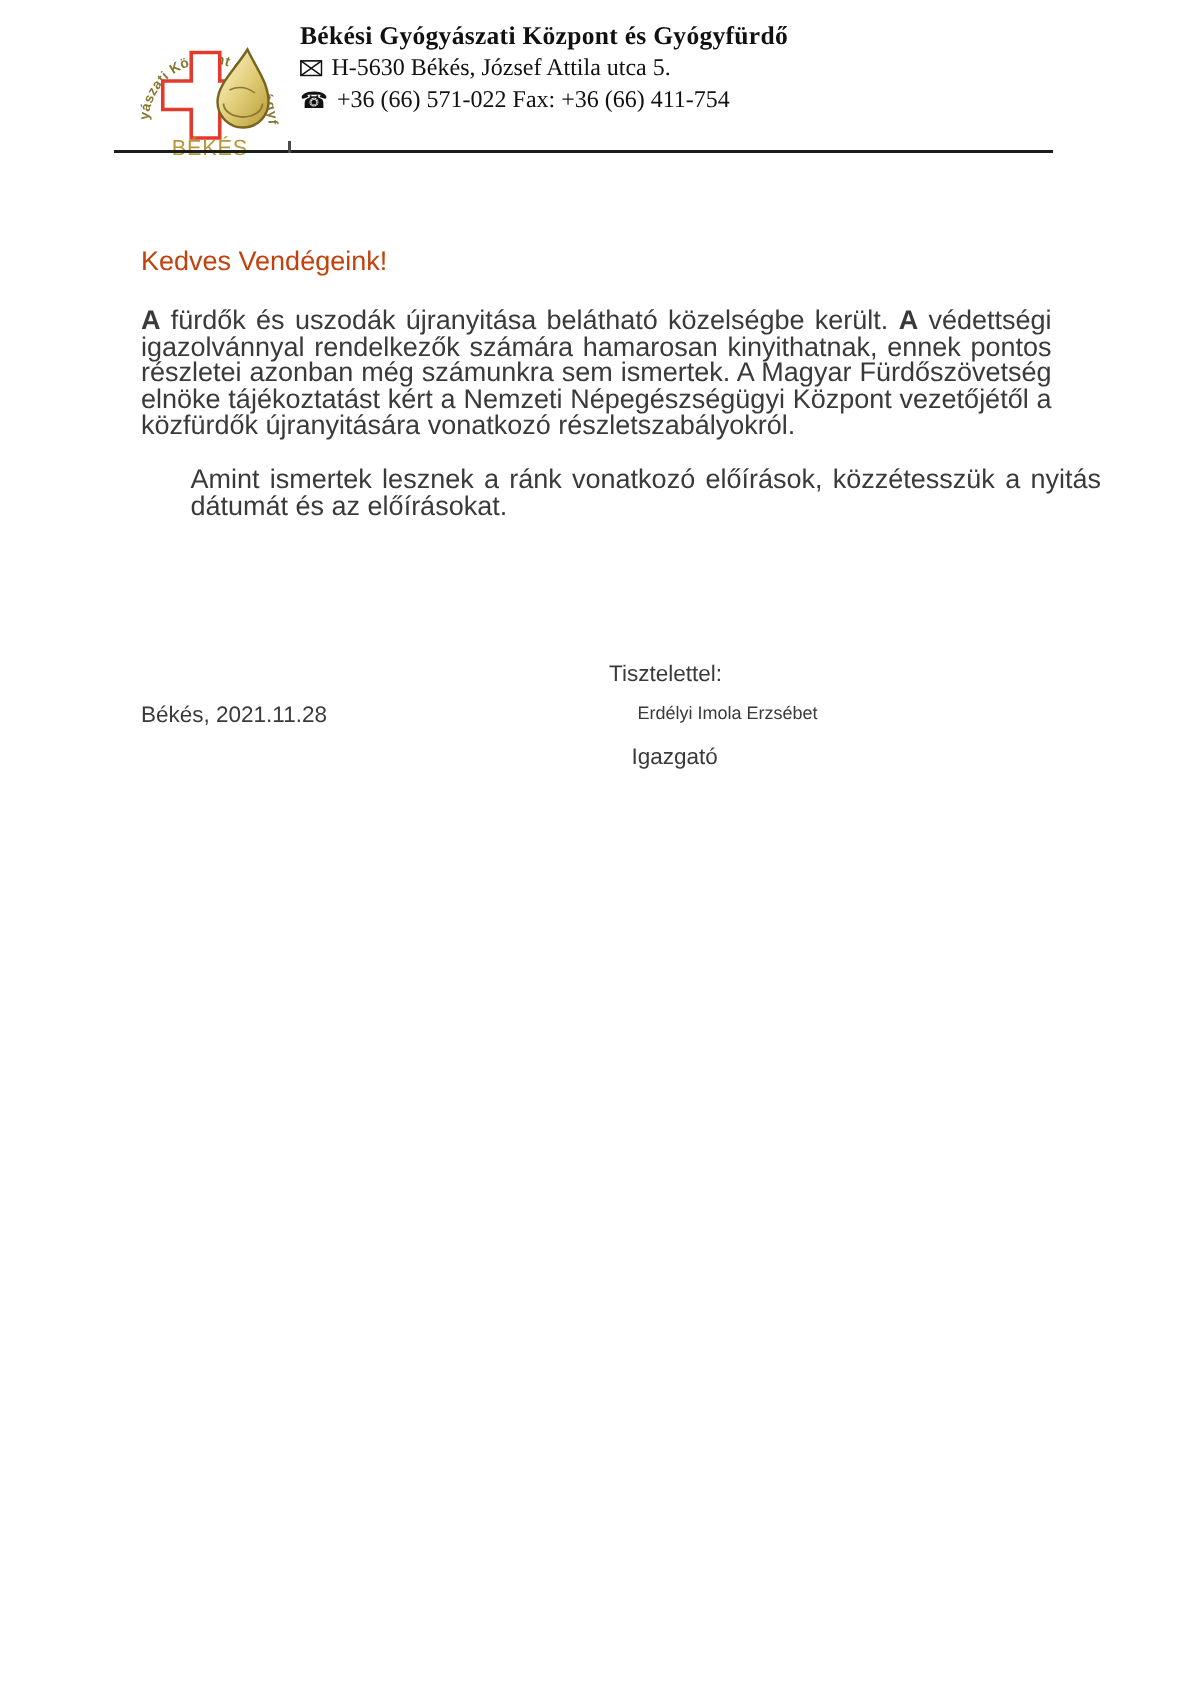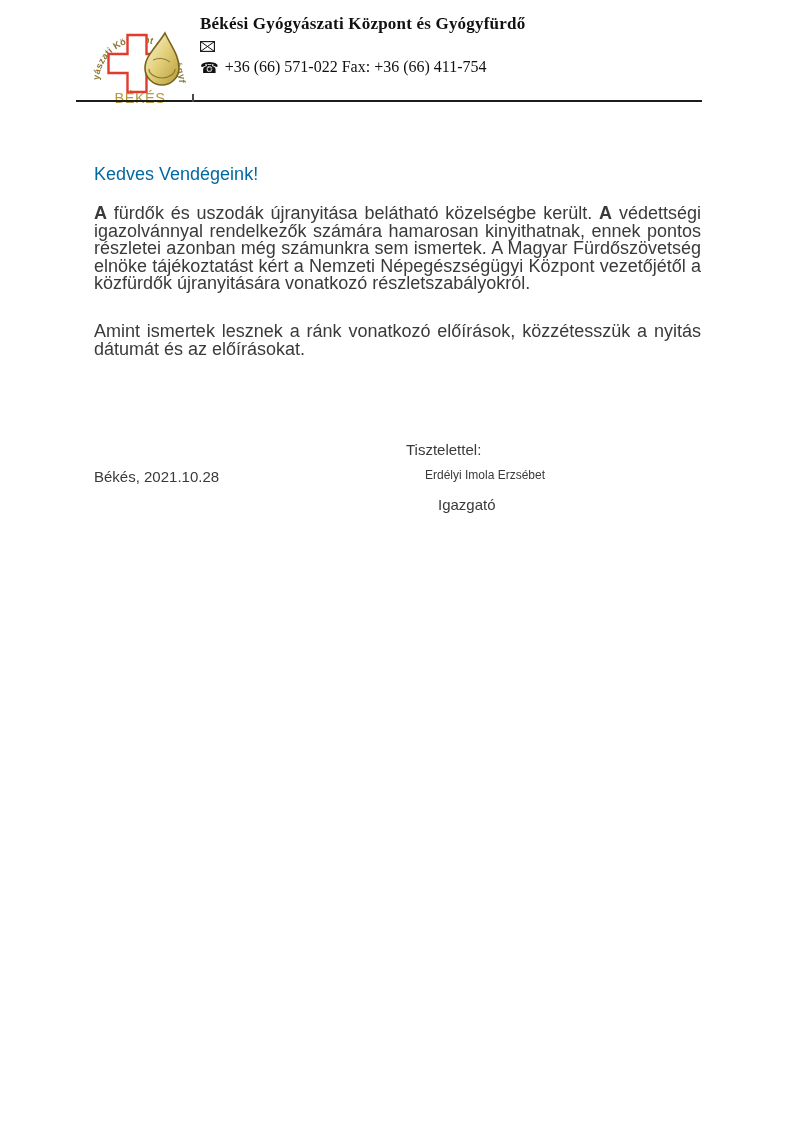--- a/index.html
+++ b/index.html
@@ -27,35 +27,35 @@
   .env-icon { display:inline-block; vertical-align:-1px; margin-right:6px; }
   .phone-icon { font-family:"DejaVu Sans", sans-serif; font-size:15px; margin-right:6px; vertical-align:-1px; }
   .email-link { color:#111; text-decoration:underline; }
 
   .header-rule { position:absolute; left:76px; top:100px; width:626px; height:2px; background:#1c1c1c; }
   .header-rule-tick { position:absolute; left:192px; top:94px; width:2px; height:8px; background:#4a4a4a; }
 
   
   .salutation {
     position:absolute; left:94px; top:163px;
-    font-size:18px; line-height:22px; color:#0369a1;
+    font-size:18px; line-height:22px; color:#c2410c;
   }
   .para {
     position:absolute; left:94px; width:607px;
     font-size:18px; line-height:17.5px;
     text-align:justify; color:#3a3a3a;
   }
   .para-1 { top:205px; }
-  .para-2 { top:323px; }
+  .para-2 { top:311px;margin-left:33px; }
   .para b, .para .run-bold { font-weight:bold; }
 
   .closing    { position:absolute; left:406px; top:441px; font-size:15px; color:#3a3a3a; }
   .date-line  { position:absolute; left:94px;  top:468px; font-size:15px; color:#3a3a3a; }
   .signer-name  { position:absolute; left:425px; top:468px; font-size:12px; color:#3a3a3a; }
-  .signer-title { position:absolute; left:438px; top:496px; font-size:15px; color:#3a3a3a; }
+  .signer-title { position:absolute; left:421px; top:496px; font-size:15px; color:#3a3a3a; }
 </style>
 </head>
 <body>
 
 <div class="page">
 
   <div class="logo">
     <svg viewBox="0 0 104 100" width="106" height="100">
       <defs>
         <linearGradient id="dropg" x1="0" y1="0" x2="1" y2="1">
@@ -75,34 +75,34 @@
       <text x="53" y="97" text-anchor="middle" font-size="14.5" letter-spacing="0.5" font-family="Liberation Sans, sans-serif" fill="#b59939">BÉKÉS</text>
     </svg>
   </div>
 
   <div class="header-text">
     <div class="header-title">Békési Gyógyászati Központ és Gyógyfürdő</div>
     <div class="header-line">
       <svg class="env-icon" width="15" height="11" viewBox="0 0 15 11">
         <rect x="0.6" y="0.6" width="13.8" height="9.8" fill="none" stroke="#111" stroke-width="1.1"></rect>
         <path d="M0.6 0.6 L14.4 10.4 M14.4 0.6 L0.6 10.4" stroke="#111" stroke-width="1" fill="none"></path>
-      </svg>
+      </svg><span>H-5630 Békés, József Attila utca 5.</span>
     </div>
     <div class="header-line">
       <span class="phone-icon">☎</span><span>+36 (66) 571-022 Fax: +36 (66) 411-754</span>
     </div>
   </div>
 
   <div class="header-rule"></div>
   <div class="header-rule-tick"></div>
 
   <div class="salutation">Kedves Vendégeink!</div>
 
   <div class="para para-1"><span class="run-bold">A</span><span> fürdők és uszodák újranyitása belátható közelségbe került. </span><span class="run-bold">A</span><span> védettségi igazolvánnyal rendelkezők számára hamarosan kinyithatnak, ennek pontos részletei azonban még számunkra sem ismertek. A Magyar Fürdőszövetség elnöke tájékoztatást kért a Nemzeti Népegészségügyi Központ vezetőjétől a közfürdők újranyitására vonatkozó részletszabályokról.</span></div>
 
   <div class="para para-2">Amint ismertek lesznek a ránk vonatkozó előírások, közzétesszük a nyitás dátumát és az előírásokat.</div>
 
   <div class="closing">Tisztelettel:</div>
-  <div class="date-line">Békés, 2021.10.28</div>
+  <div class="date-line">Békés, 2021.11.28</div>
   <div class="signer-name">Erdélyi Imola Erzsébet</div>
   <div class="signer-title">Igazgató</div>
 
 </div>
 
 </body></html>

